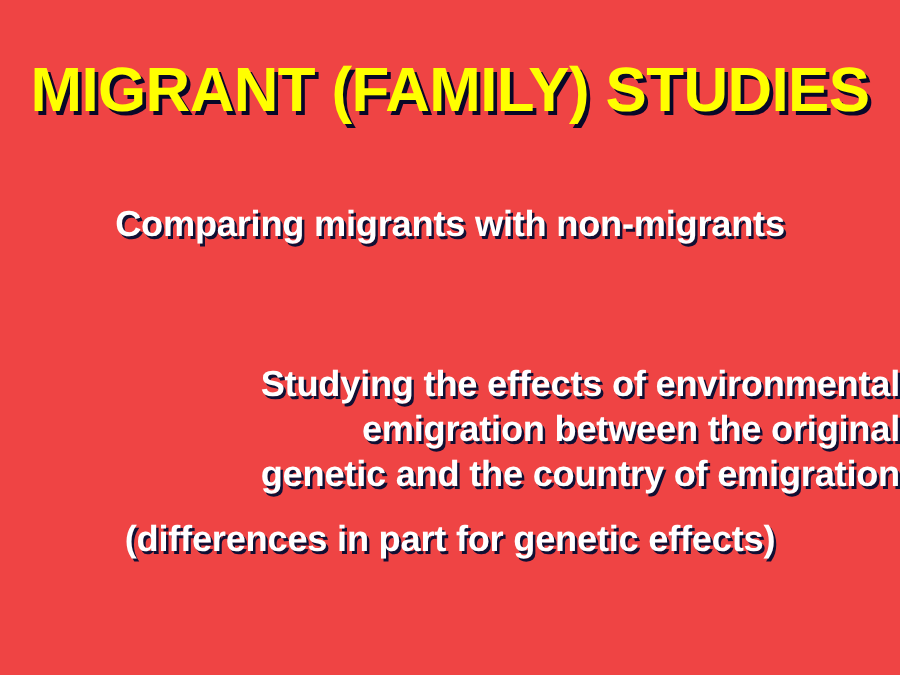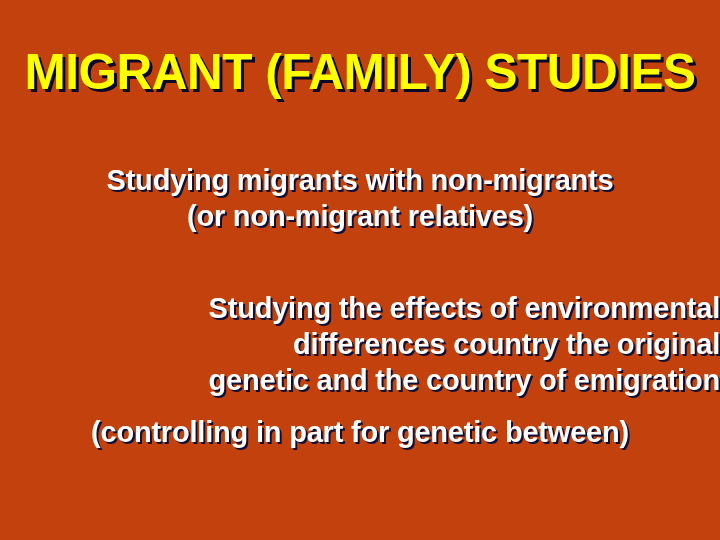--- a/index.html
+++ b/index.html
@@ -10,21 +10,21 @@
     width: 720px;
     height: 540px;
     overflow: hidden;
     font-family: "Liberation Sans", "DejaVu Sans", sans-serif;
   }
 
   #slide {
     position: relative;
     width: 720px;
     height: 540px;
-    background: #c2410c;
+    background: #ef4444;
     overflow: hidden;
   }
 
   
   #slide-title {
     position: absolute;
     top: 46px;
     left: 0;
     width: 720px;
     text-align: center;
@@ -64,27 +64,26 @@
   }
 </style>
 </head>
 <body>
 
 <div id="slide">
 
   <div id="slide-title">MIGRANT (FAMILY) STUDIES</div>
 
   <div id="body-block-1" class="body-block">
-    <span class="body-line">Studying migrants with non-migrants</span>
-    <span class="body-line">(or non-migrant relatives)</span>
+    <span class="body-line">Comparing migrants with non-migrants</span>
   </div>
 
   <div id="body-block-2" class="body-block">
     <span class="body-line">Studying the effects of environmental</span>
-    <span class="body-line">differences country the original</span>
+    <span class="body-line">emigration between the original</span>
     <span class="body-line">genetic and the country of emigration</span>
   </div>
 
   <div id="body-block-3" class="body-block">
-    <span class="body-line">(controlling in part for genetic between)</span>
+    <span class="body-line">(differences in part for genetic effects)</span>
   </div>
 
 </div>
 
 </body></html>

